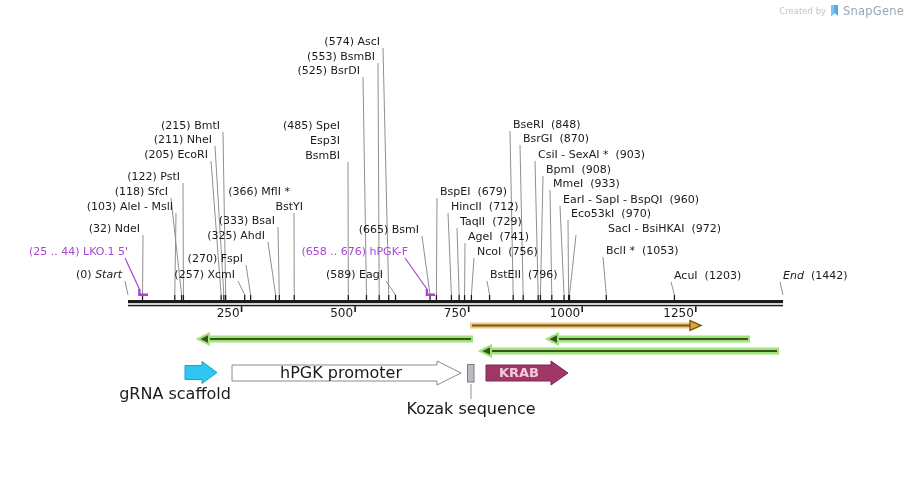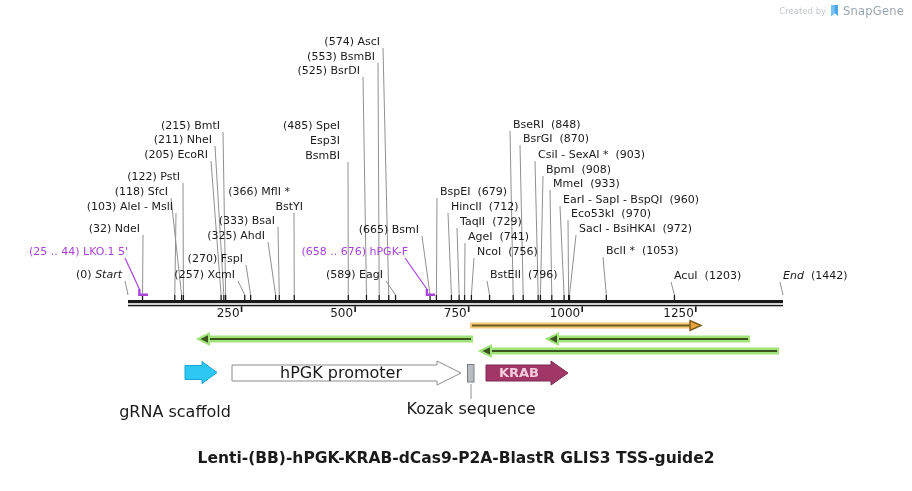--- a/index.html
+++ b/index.html
@@ -142,21 +142,21 @@
     </svg>
 
   <div id="labels-layer">
       <div class="primer-label" style="right: 784px; top: 245px; color: rgb(168, 69, 216); text-align: center;">(25 .. 44) LKO.1 5'</div>
       <div class="primer-label" style="right: 504px; top: 245px; color: rgb(168, 69, 216);">(658 .. 676) hPGK-F</div>
       <div class="ruler-num" style="right: 672.442px; top: 307px;">250</div>
       <div class="ruler-num" style="right: 558.885px; top: 307px;">500</div>
       <div class="ruler-num" style="right: 445.327px; top: 307px;">750</div>
       <div class="ruler-num" style="right: 331.77px; top: 307px;">1000</div>
       <div class="ruler-num" style="right: 218.212px; top: 307px;">1250</div>
-      <div class="feat-label" style="left: 175px; top: 405px;">gRNA scaffold</div>
+      <div class="feat-label" style="left: 175px; top: 387px;">gRNA scaffold</div>
       <div class="feat-label" style="left: 341px; top: 366px;">hPGK promoter</div>
       <div class="feat-label" style="left: 471px; top: 402px;">Kozak sequence</div>
       <div class="feat-label inside-bold" style="left: 519px; top: 366px; color: rgb(242, 204, 221);">KRAB</div>
       <div class="site-label left-side" style="top: 35px; right: 532px;"><span class="ps">(574)</span>&nbsp;<span class="nm">AscI</span></div>
       <div class="site-label left-side" style="top: 50px; right: 537px;"><span class="ps">(553)</span>&nbsp;<span class="nm">BsmBI</span></div>
       <div class="site-label left-side" style="top: 64px; right: 552px;"><span class="ps">(525)</span>&nbsp;<span class="nm">BsrDI</span></div>
       <div class="site-label left-side" style="top: 119px; right: 572px;"><span class="ps">(485)</span>&nbsp;<span class="nm">SpeI</span></div>
       <div class="site-label left-side" style="top: 134px; right: 572px;"><span class="nm">Esp3I</span></div>
       <div class="site-label left-side" style="top: 149px; right: 572px;"><span class="nm">BsmBI</span></div>
       <div class="site-label left-side" style="top: 119px; right: 692px;"><span class="ps">(215)</span>&nbsp;<span class="nm">BmtI</span></div>
@@ -181,32 +181,31 @@
       <div class="site-label right-side" style="top: 230px; left: 468px;"><span class="nm">AgeI</span>&nbsp;&nbsp;<span class="ps">(741)</span></div>
       <div class="site-label right-side" style="top: 245px; left: 477px;"><span class="nm">NcoI</span>&nbsp;&nbsp;<span class="ps">(756)</span></div>
       <div class="site-label right-side" style="top: 268px; left: 490px;"><span class="nm">BstEII</span>&nbsp;&nbsp;<span class="ps">(796)</span></div>
       <div class="site-label right-side" style="top: 118px; left: 513px;"><span class="nm">BseRI</span>&nbsp;&nbsp;<span class="ps">(848)</span></div>
       <div class="site-label right-side" style="top: 132px; left: 523px;"><span class="nm">BsrGI</span>&nbsp;&nbsp;<span class="ps">(870)</span></div>
       <div class="site-label right-side" style="top: 148px; left: 538px;"><span class="nm">CsiI</span><span class="ps"> - </span><span class="nm">SexAI *</span>&nbsp;&nbsp;<span class="ps">(903)</span></div>
       <div class="site-label right-side" style="top: 163px; left: 546px;"><span class="nm">BpmI</span>&nbsp;&nbsp;<span class="ps">(908)</span></div>
       <div class="site-label right-side" style="top: 177px; left: 553px;"><span class="nm">MmeI</span>&nbsp;&nbsp;<span class="ps">(933)</span></div>
       <div class="site-label right-side" style="top: 193px; left: 563px;"><span class="nm">EarI</span><span class="ps"> - </span><span class="nm">SapI</span><span class="ps"> - </span><span class="nm">BspQI</span>&nbsp;&nbsp;<span class="ps">(960)</span></div>
       <div class="site-label right-side" style="top: 207px; left: 571px;"><span class="nm">Eco53kI</span>&nbsp;&nbsp;<span class="ps">(970)</span></div>
-      <div class="site-label right-side" style="top: 222px; left: 579px; text-align: center;"><span class="nm">SacI</span><span class="ps"> - </span><span class="nm">BsiHKAI</span>&nbsp;&nbsp;<span class="ps">(972)</span></div>
+      <div class="site-label right-side" style="top: 222px; left: 608px; text-align: center;"><span class="nm">SacI</span><span class="ps"> - </span><span class="nm">BsiHKAI</span>&nbsp;&nbsp;<span class="ps">(972)</span></div>
       <div class="site-label right-side" style="top: 244px; left: 606px;"><span class="nm">BclI *</span>&nbsp;&nbsp;<span class="ps">(1053)</span></div>
       <div class="site-label right-side" style="top: 269px; left: 674px;"><span class="nm">AcuI</span>&nbsp;&nbsp;<span class="ps">(1203)</span></div>
       <div class="site-label right-side terminus" style="top: 269px; left: 783px;"><span class="nm">End</span>&nbsp;&nbsp;<span class="ps">(1442)</span></div>
     </div>
 
   <div id="watermark">
     <span class="created">Created by</span>
     <svg width="9" height="12" viewBox="0 0 9 12">
       <path d="M1 0 h7 v11 l-3.5,-3 L1 11 Z" fill="#4fa8e8"></path>
       <path d="M1 0 h3.5 v9 L1 11 Z" fill="#7cc2f0"></path>
     </svg>
     <span class="brand">SnapGene</span>
   </div>
 
   <div id="title-block">
-    <div id="plasmid-title">Lenti-(BB)-hPGK-KRAB-dCas9-P2A-BlastR GLIS3 TSS-guide2</div>
   </div>
 
 </div>
 
 </body></html>

